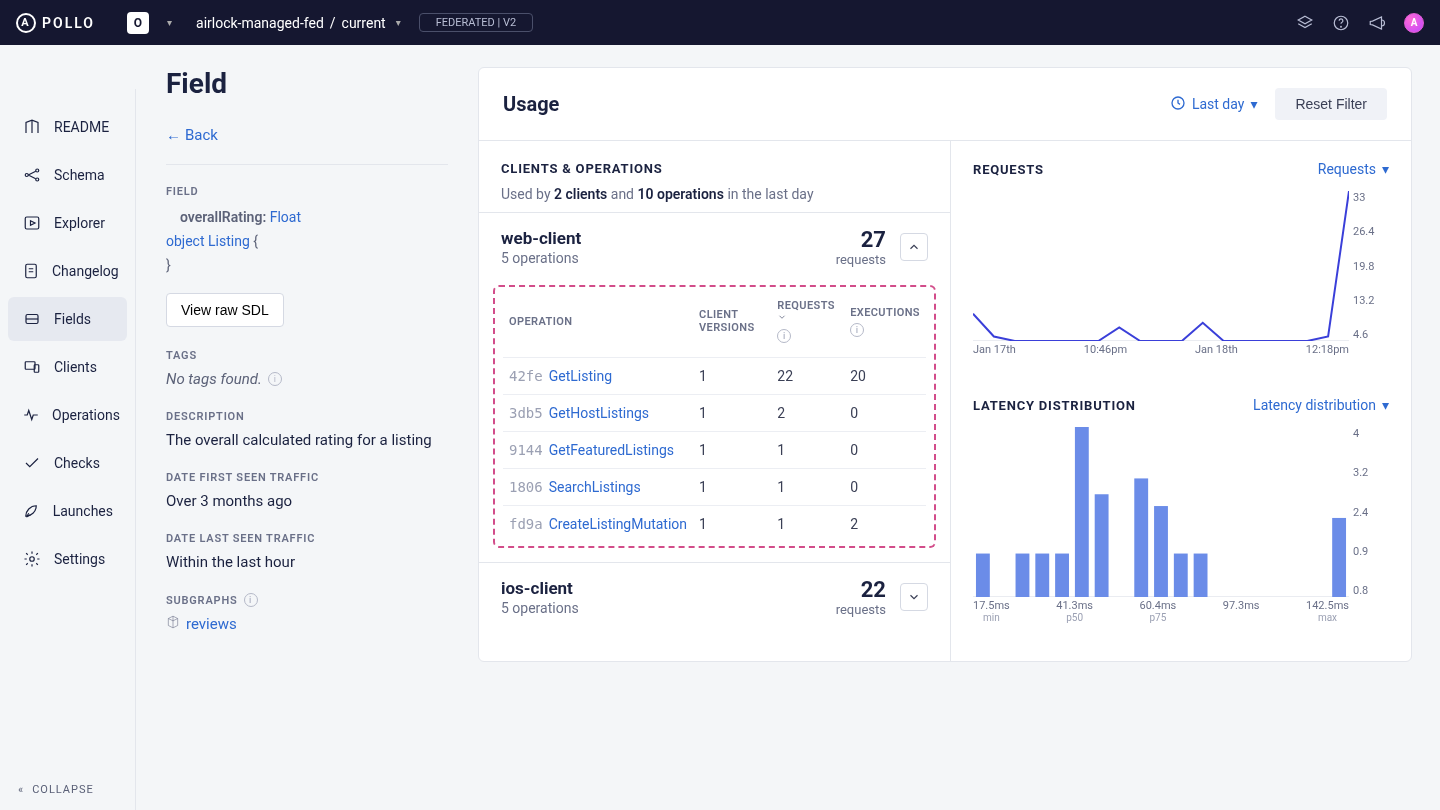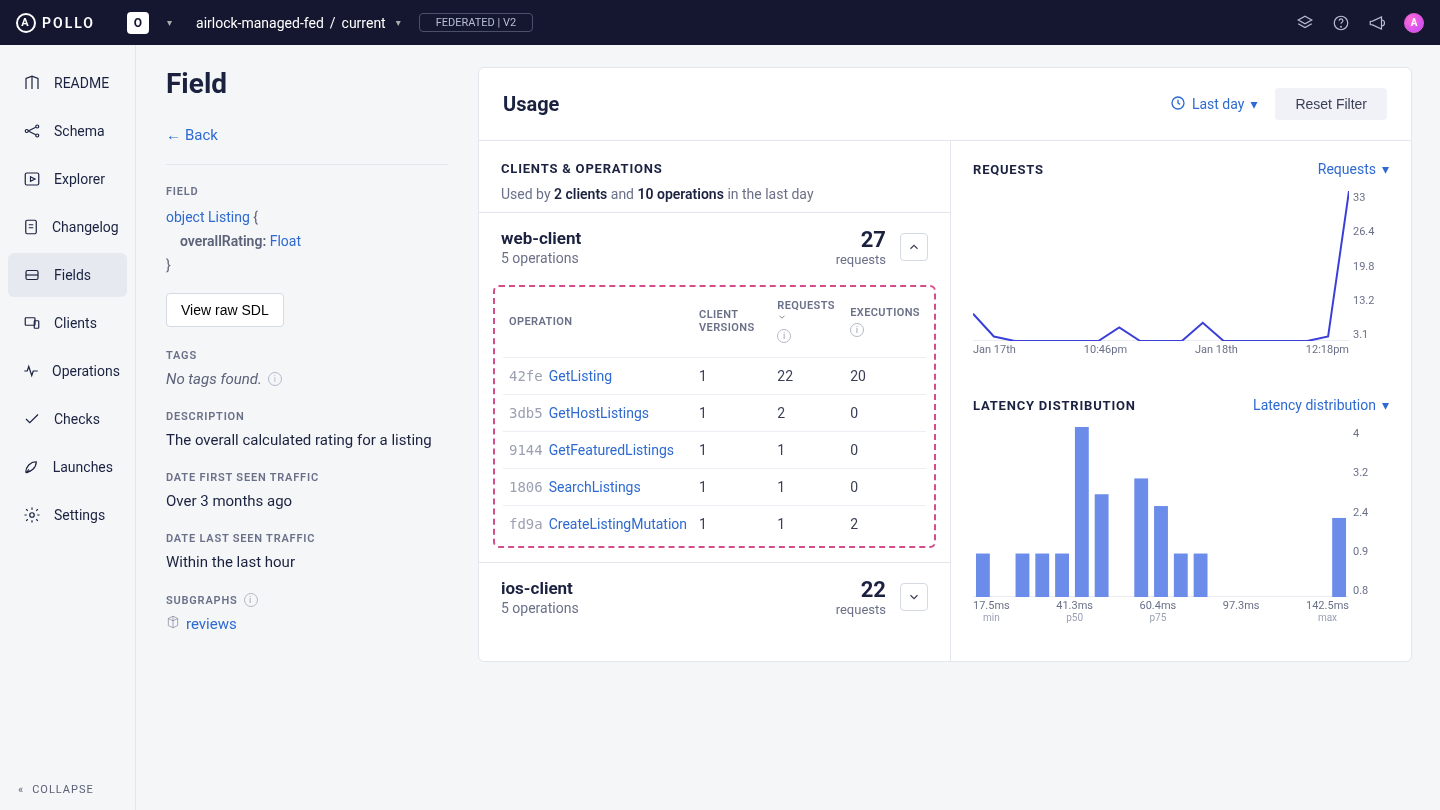--- a/index.html
+++ b/index.html
@@ -13,21 +13,21 @@
   .topbar .chev { color:#aaa; font-size:10px; margin-left:4px;}
   .crumb { display:flex; align-items:center; gap:6px; font-size:14px; margin-left: 10px;}
   .pill { border: 1px solid #4a4f6a; border-radius: 4px; padding: 2px 16px; font-size: 11px; color: #b8bdd4; margin-left: 4px;}
   .topbar-right { margin-left: auto; display:flex; align-items:center; gap:18px; color:#b8bdd4; }
   .avatar { width:20px; height:20px; border-radius:50%; background: radial-gradient(circle at 30% 30%, #ff6ad5, #c146ff); border:1px solid #e45ed2; display:flex; align-items:center; justify-content:center; font-size:10px; color:#fff; font-weight:700;}
   .tb-icon { width:18px; height:18px; display:inline-flex; }
   .tb-icon svg { stroke:#b8bdd4; fill:none; stroke-width:1.6; }
 
   .layout { display:flex; height: calc(810px - 45px); }
 
-  .sidebar { width: 136px; background:#f4f6f8; border-right: 1px solid #e3e6ec; display:flex; flex-direction:column; padding-top:14px; }
+  .sidebar { width: 136px; background:#f4f6f8; border-right: 1px solid #e3e6ec; display:flex; flex-direction:column; padding-top:14px;margin-top:44px; }
   .side-item { display:flex; align-items:center; gap:12px; padding: 12px 14px; font-size: 14px; color:#1b2240; border-radius: 6px; margin: 2px 8px; cursor:pointer;}
   .side-item.active { background:#e6e9f0; }
   .side-icon { width:20px; height:20px; display:inline-flex; align-items:center; justify-content:center; }
   .side-icon svg { stroke:#1b2240; fill:none; stroke-width:1.6; width:18px; height:18px; }
   .collapse { margin-top:auto; padding:14px 18px; font-size:11px; letter-spacing:1px; color:#5a6077; display:flex; align-items:center; gap:8px; }
 
   .content { flex:1; display:flex; overflow:hidden; }
   .left-pane { width: 342px; padding: 22px 30px; overflow:auto; }
   .page-title { font-size: 28px; font-weight: 700; margin-bottom: 26px; }
   .back-link { color:#2e6ad1; font-size:15px; display:flex; align-items:center; gap:4px; margin-bottom:20px; cursor:pointer;}
@@ -237,30 +237,30 @@
   <div class="content">
     <div class="left-pane">
       <h1 class="page-title">Field</h1>
       <div class="back-link">
         <span>←</span>
         <span>Back</span>
       </div>
       <hr class="sep">
       <div class="meta-label">FIELD</div>
       <div class="code-def">
+        <div style="padding-left:14px">
+          <span class="bold">overallRating:</span>
+          <span> </span>
+          <span class="link">Float</span>
+        </div>
         <div>
           <span class="link">object</span>
           <span> </span>
           <span class="link">Listing</span>
           <span> {</span>
-        </div>
-        <div style="padding-left:14px">
-          <span class="bold">overallRating:</span>
-          <span> </span>
-          <span class="link">Float</span>
         </div>
         <div>}</div>
       </div>
       <button class="btn-outline">View raw SDL</button>
 
       <div class="section">
         <div class="meta-label">TAGS</div>
         <div class="tag-note">
           <span>No tags found.</span>
           <span class="info-ic">i</span>
@@ -417,21 +417,21 @@
                   <span>Requests</span>
                   <span>▾</span>
                 </div>
               </div>
               <div class="chart-area">
                 <div class="y-ticks" id="req-yticks">
                     <span>33</span>
                     <span>26.4</span>
                     <span>19.8</span>
                     <span>13.2</span>
-                    <span>3.1</span>
+                    <span>4.6</span>
                   </div>
                 <div class="plot"><svg class="line-svg" id="req-svg" viewBox="0 0 380 150" preserveAspectRatio="none">
                       <line x1="0" y1="150" x2="380" y2="150" stroke="#d5d9e3"></line>
                       <path d="M0.0 122.7 L21.1 145.5 L42.2 150.0 L63.3 150.0 L84.4 150.0 L105.6 150.0 L126.7 150.0 L147.8 136.4 L168.9 150.0 L190.0 150.0 L211.1 150.0 L232.2 131.8 L253.3 150.0 L274.4 150.0 L295.6 150.0 L316.7 150.0 L337.8 150.0 L358.9 145.5 L380.0 0.0 " fill="none" stroke="#3a3fd9" stroke-width="2"></path>
                     </svg></div>
                 <div class="x-ticks" id="req-xticks">
                     <div class="xt">Jan 17th</div>
                     <div class="xt">10:46pm</div>
                     <div class="xt">Jan 18th</div>
                     <div class="xt">12:18pm</div>

